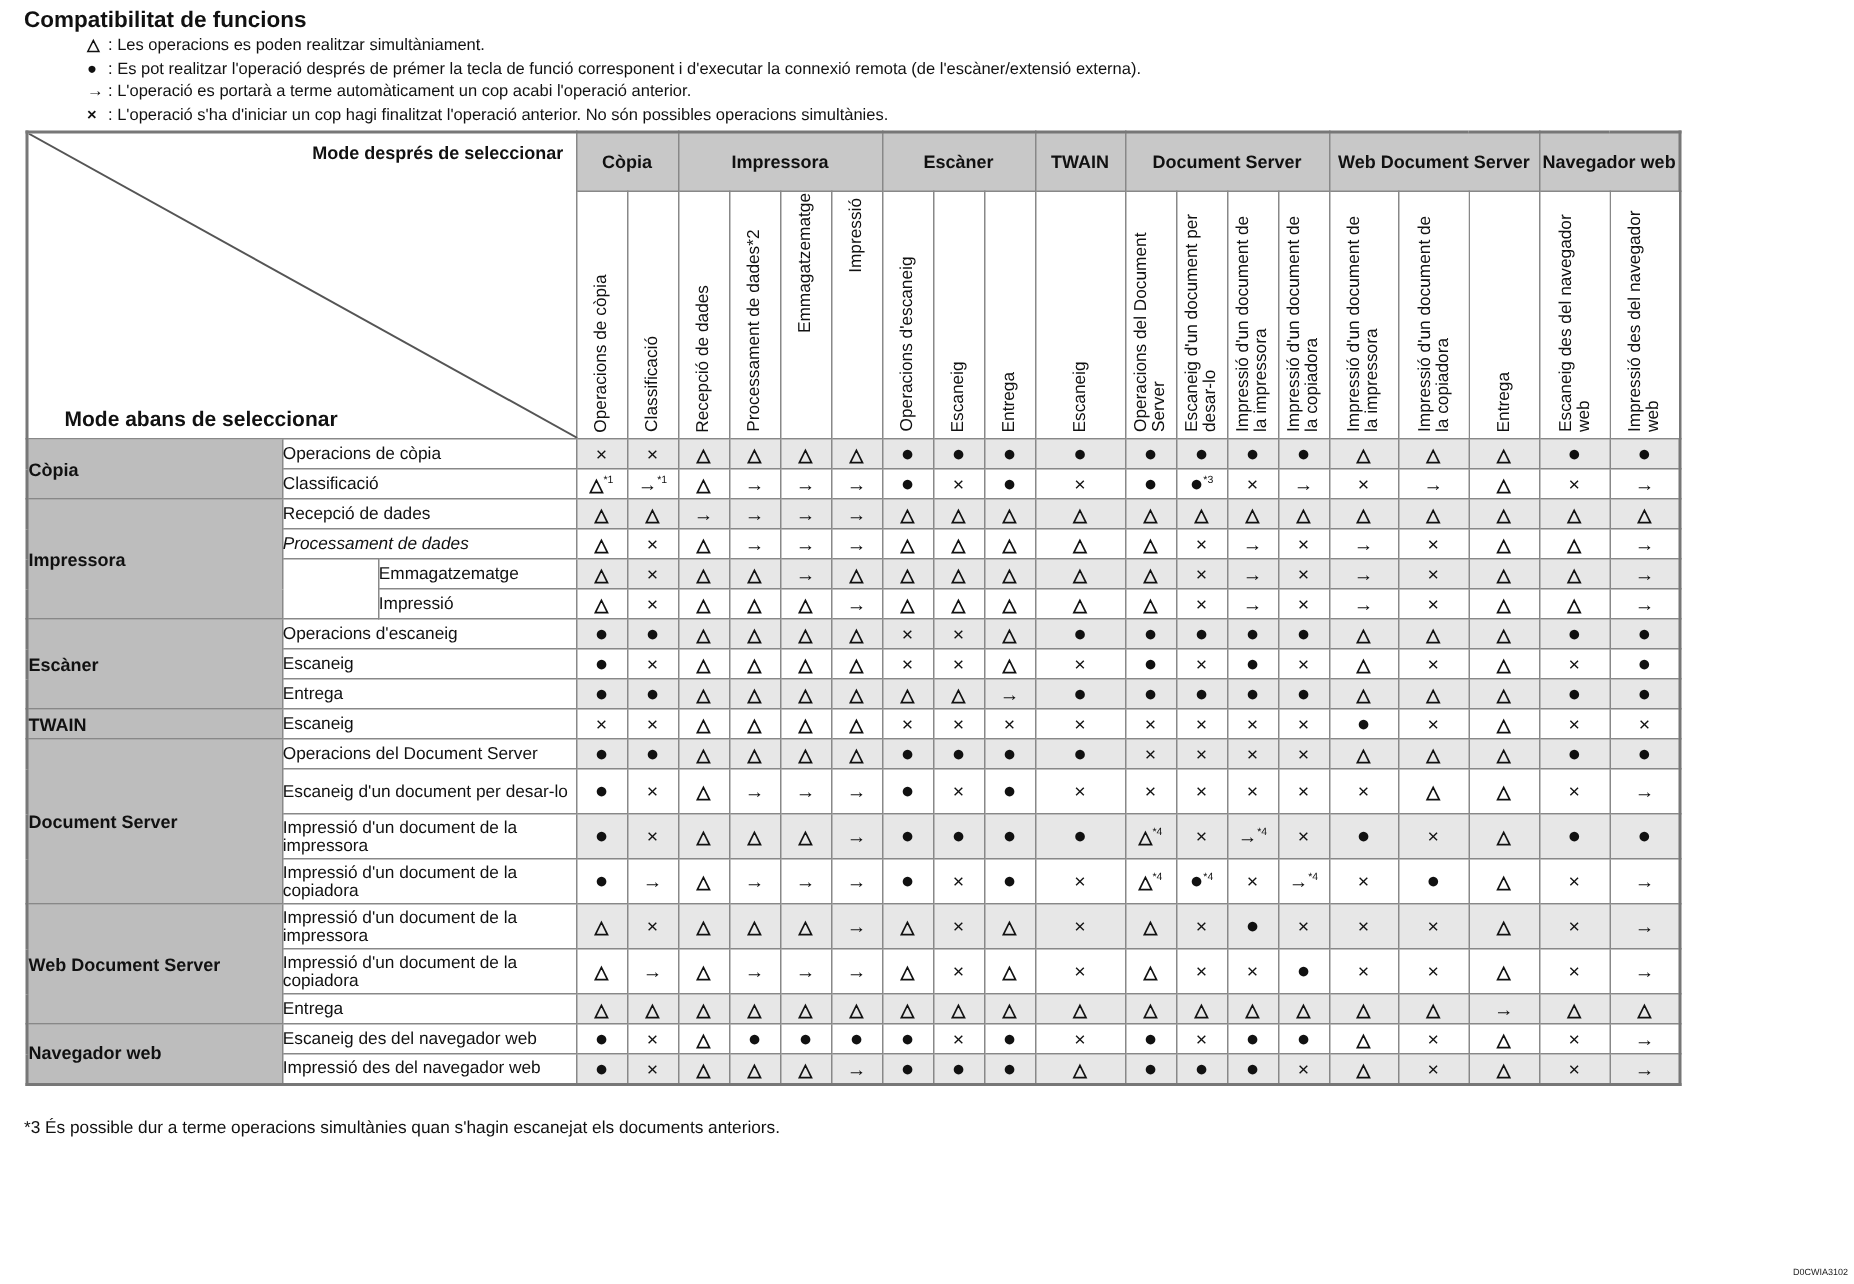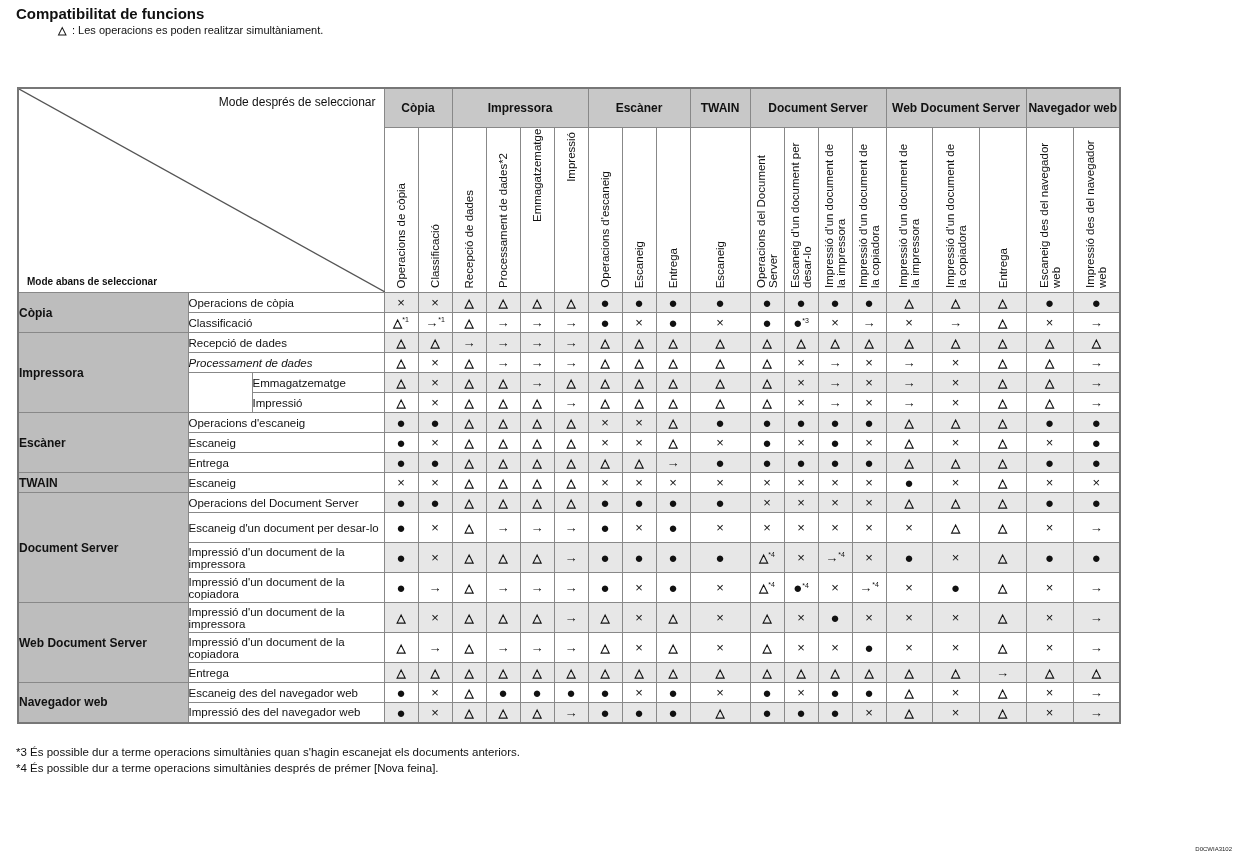--- a/index.html
+++ b/index.html
@@ -12,41 +12,44 @@
   table.compat { position:absolute; left:17px; top:87px; border-collapse:collapse;
                  table-layout:fixed; font-size:11.5px; }
   table.compat td, table.compat th { border:1px solid #888; padding:0; }
   table.compat { border:2px solid #777; }
   th.grp { background:#c8c8c8; font-weight:bold; font-size:12px; height:38px; text-align:center; line-height:13px; }
   th.sub { background:#fff; font-weight:normal; height:164px; vertical-align:bottom; position:relative; }
   th.sub .rot { writing-mode:vertical-rl; transform:rotate(180deg); text-align:left;
                 font-size:11.5px; line-height:12px; padding:4px 0 4px 0; margin:0 auto; white-space:normal; max-height:156px; }
   td.corner { background:#fff; position:relative; }
   td.corner svg { position:absolute; left:0; top:0; }
-  td.corner .tr { position:absolute; right:8px; top:6px; font-weight:normal; font-size:12px; }
-  td.corner .bl { position:absolute; left:8px; bottom:5px; font-weight:bold; font-size:10px; }
+  td.corner .tr { position:absolute; right:8px; top:6px; font-weight:bold; font-size:12px; }
+  td.corner .bl { position:absolute; left:24px; bottom:5px; font-weight:bold; font-size:14px; }
   td.rowgrp { background:#bdbdbd; font-weight:bold; font-size:12px; padding-left:8px; vertical-align:middle; }
   td.rowsub { background:#fff; padding-left:8px; font-size:11.5px; line-height:12px; }
   td.blank { background:#fff; border-bottom:none; border-top:none; }
   td.cell { text-align:center; font-size:13px; vertical-align:middle; }
   tr.shade td.cell { background:#e7e7e7; }
   tr.white td.cell { background:#fff; }
   .sup { font-size:7px; vertical-align:super; }
   .footnotes { position:absolute; left:16px; top:744px; font-size:11.5px; line-height:16px; }
   .code { position:absolute; right:4px; bottom:4px; font-size:6px; color:#222; }
   .tri { font-weight:bold; font-size:12px; }
   .dot { font-size:15px; }
 </style>
 </head>
 <body>
 
 <div class="title">Compatibilitat de funcions</div>
 
 <div class="legend">
   <div class="li"><span class="sym">△</span><span>: Les operacions es poden realitzar simultàniament.</span></div>
+  <div class="li"><span class="sym">●</span><span>: Es pot realitzar l'operació després de prémer la tecla de funció corresponent i d'executar la connexió remota (de l'escàner/extensió externa).</span></div>
+  <div class="li"><span class="sym">→</span><span>: L'operació es portarà a terme automàticament un cop acabi l'operació anterior.</span></div>
+  <div class="li"><span class="sym">×</span><span>: L'operació s'ha d'iniciar un cop hagi finalitzat l'operació anterior. No són possibles operacions simultànies.</span></div>
 </div>
 
 <table class="compat" id="compat">
   <colgroup id="cols">
       <col style="width: 170px;">
       <col style="width: 64px;">
       <col style="width: 132px;">
       <col style="width: 34px;">
       <col style="width: 34px;">
       <col style="width: 34px;">
@@ -569,16 +572,15 @@
         <td class="cell"><span class="">×</span></td>
         <td class="cell"><span class="tri">△</span></td>
         <td class="cell"><span class="">×</span></td>
         <td class="cell"><span class="">→</span></td>
       </tr>
     </tbody>
 </table>
 
 <div class="footnotes">
   <div>*3 És possible dur a terme operacions simultànies quan s'hagin escanejat els documents anteriors.</div>
-  <div>*4 És possible dur a terme operacions simultànies després de prémer [Nova feina].</div>
 </div>
 
 <div class="code">D0CWIA3102</div>
 
 </body></html>

